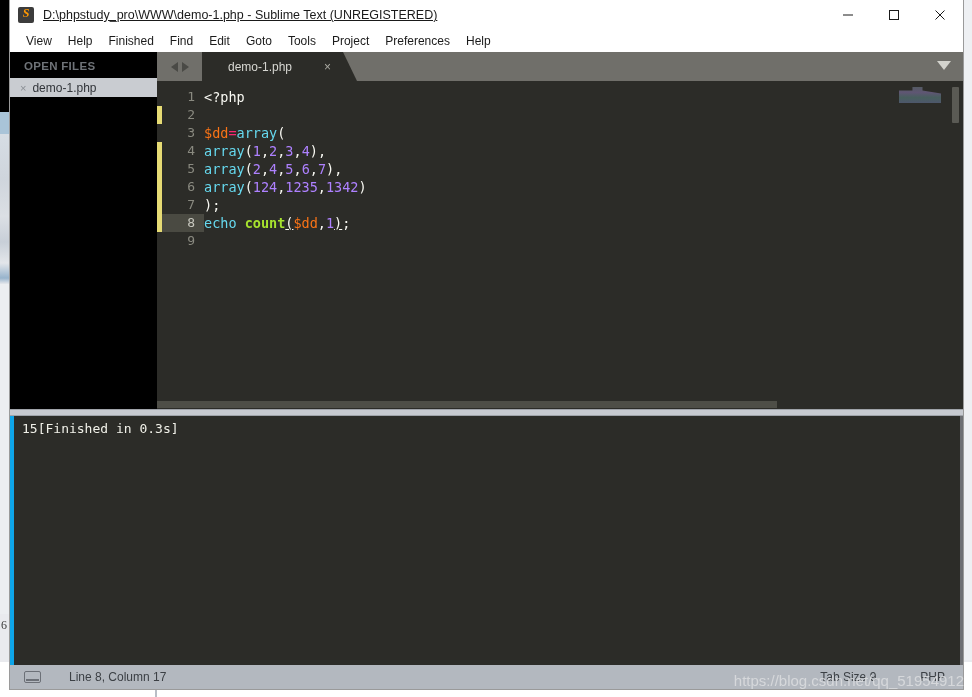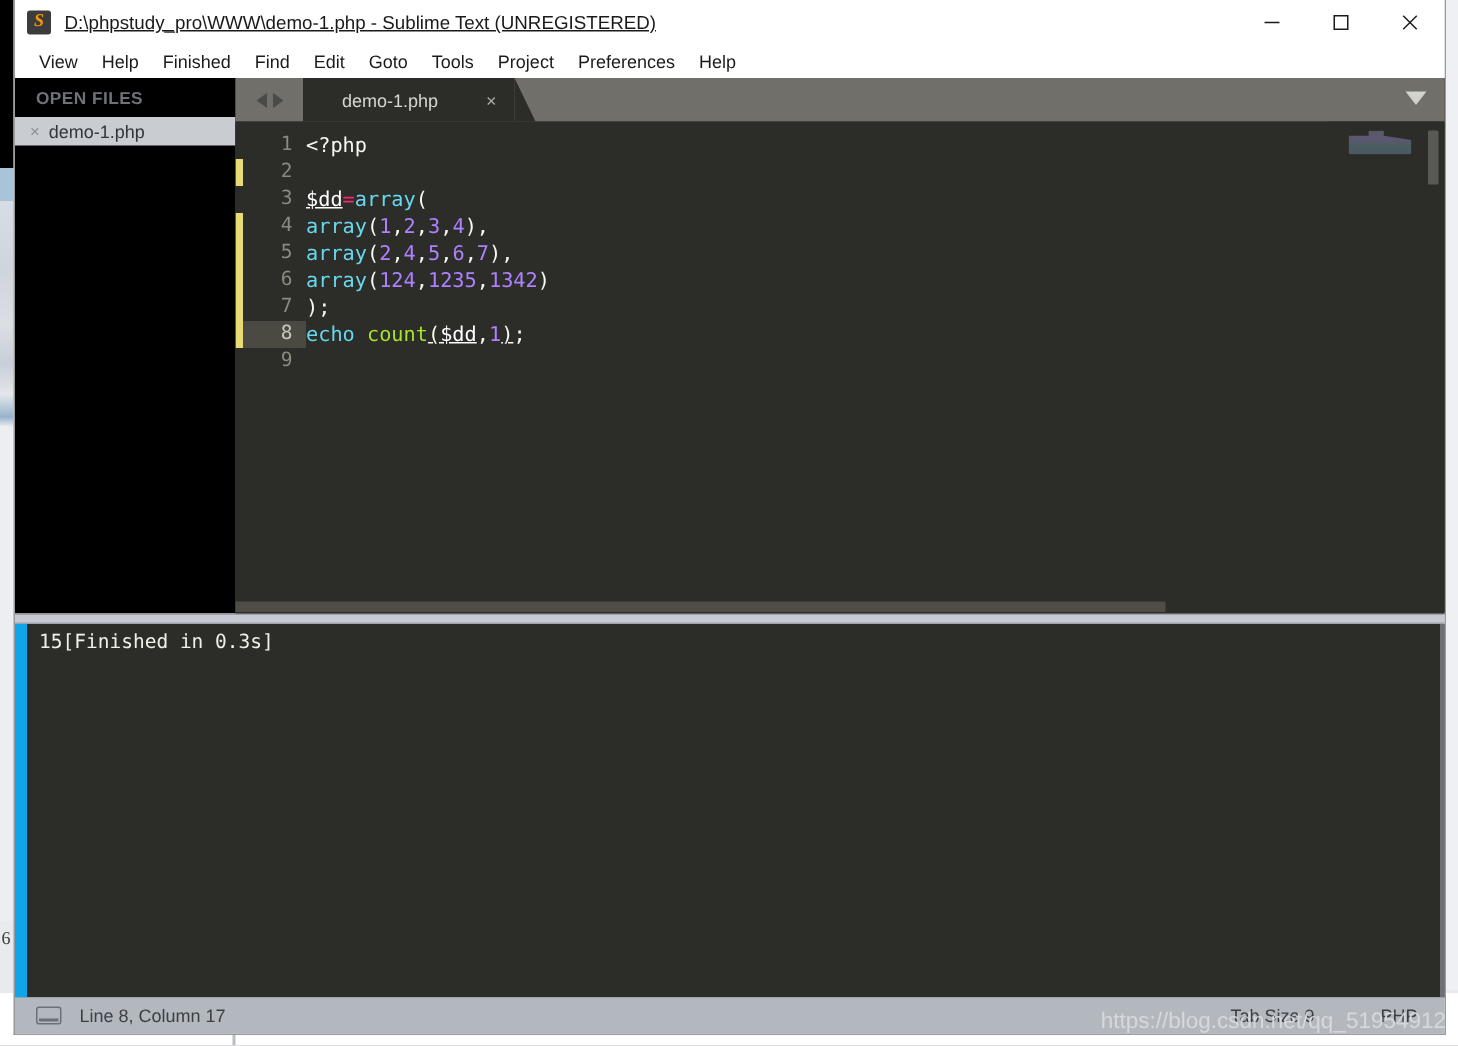--- a/index.html
+++ b/index.html
@@ -318,25 +318,25 @@
   #active-line-hl {
     position: absolute;
     left: 5px;
     top: 133px;
     width: 42px;
     height: 18px;
     background: #4a4a42;
     z-index: 1;
   }
   .tok-kw  { color: #66d9ef; }
-  .tok-fn  { color: #a6e22e; }
+  .tok-fn  { color: #a6e22e; font-weight: bold; }
   .tok-num { color: #ae81ff; }
   .tok-op  { color: #f92672; }
   .tok-pl  { color: #f8f8f2; }
-  .tok-var { color: #ffffff; text-decoration: underline; }
+  .tok-var { color: #f97316; }
   .tok-u   { text-decoration: underline; }
 
   
   #minimap {
     width: 78px;
     flex: none;
     background: #2c2c28;
     position: relative;
   }
   #minimap-thumb {
@@ -382,21 +382,21 @@
     border-bottom: 1px solid #9fa3a9;
     box-sizing: border-box;
   }
 
   
   #console {
     height: 249px;
     background: #2c2c28;
     flex: none;
     position: relative;
-    border-left: 8px solid #0ea5e9;
+    border-left: 4px solid #0ea5e9;
     box-sizing: border-box;
     overflow: hidden;
   }
   #console-text {
     font-family: "DejaVu Sans Mono", monospace;
     font-size: 13px;
     line-height: 18px;
     color: #f0f0e8;
     padding: 4px 0 0 8px;
     white-space: pre;
@@ -411,20 +411,21 @@
   
   #statusbar {
     height: 24px;
     background: #b3b8bf;
     flex: none;
     display: flex;
     align-items: center;
     position: relative;
     font-size: 12px;
     color: #3c4045;
+    gap: 16px;
   }
   #status-icon {
     width: 17px; height: 12px;
     margin-left: 14px;
     border: 1.5px solid #6c7077;
     border-radius: 2px;
     box-sizing: border-box;
     position: relative;
     flex: none;
   }

